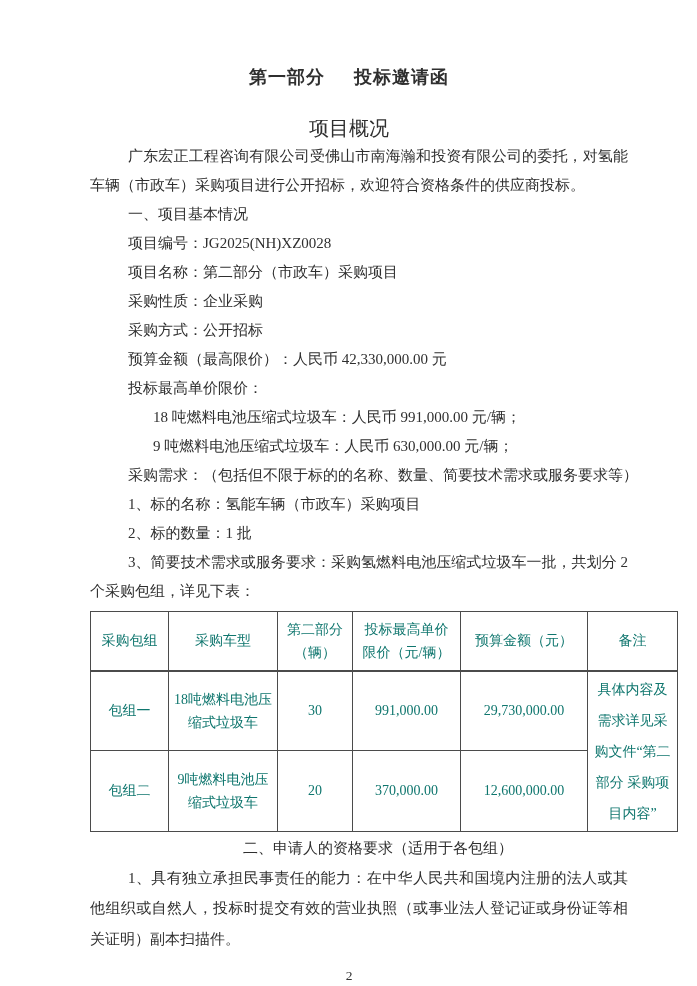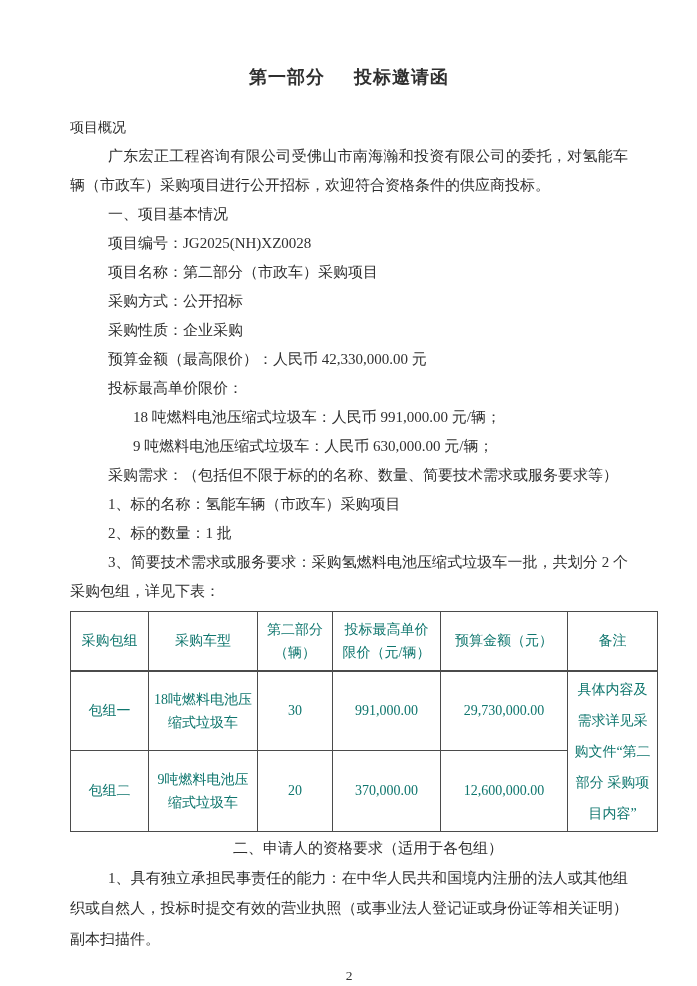--- a/index.html
+++ b/index.html
@@ -19,25 +19,25 @@
     text-align:center;
     font-size:18px;
     font-weight:bold;
     line-height:28px;
     letter-spacing:1px;
     white-space:nowrap;
   }
   .doc-title .t2 { margin-left:1.6em; }
   .overview-heading {
     margin-top:26px;
-    text-align:left;
-    font-size:14px;
+    text-align:center;
+    font-size:20px;
     line-height:22px;
   }
-  .body-text { font-size:15px; line-height:29px; }
+  .body-text { font-size:15px; line-height:29px;margin-left:20px; }
   .para { text-indent:38px; text-align:justify; }
   .intro { margin-top:3px; }
   .line { text-indent:38px; white-space:nowrap; }
   .line.sub { text-indent:63px; }
   .bold { font-weight:normal; }
   table.proc-table {
     border-collapse:collapse;
     table-layout:fixed;
     width:587px;
     margin-top:5px;
@@ -82,22 +82,22 @@
   <div class="overview-heading">项目概况</div>
 
   <div class="body-text">
 
     <p class="para intro">广东宏正工程咨询有限公司受佛山市南海瀚和投资有限公司的委托，对氢能车辆（市政车）采购项目进行公开招标，欢迎符合资格条件的供应商投标。</p>
 
     <p class="line bold">一、项目基本情况</p>
 
     <p class="line">项目编号：JG2025(NH)XZ0028</p>
     <p class="line">项目名称：第二部分（市政车）采购项目</p>
+    <p class="line">采购性质：企业采购</p>
     <p class="line">采购方式：公开招标</p>
-    <p class="line">采购性质：企业采购</p>
     <p class="line">预算金额（最高限价）：人民币 42,330,000.00 元</p>
     <p class="line">投标最高单价限价：</p>
     <p class="line sub">18 吨燃料电池压缩式垃圾车：人民币 991,000.00 元/辆；</p>
     <p class="line sub">9 吨燃料电池压缩式垃圾车：人民币 630,000.00 元/辆；</p>
     <p class="line">采购需求：（包括但不限于标的的名称、数量、简要技术需求或服务要求等）</p>
     <p class="line">1、标的名称：氢能车辆（市政车）采购项目</p>
     <p class="line">2、标的数量：1 批</p>
     <p class="para">3、简要技术需求或服务要求：采购氢燃料电池压缩式垃圾车一批，共划分 2 个采购包组，详见下表：</p>
 
     <table class="proc-table">

